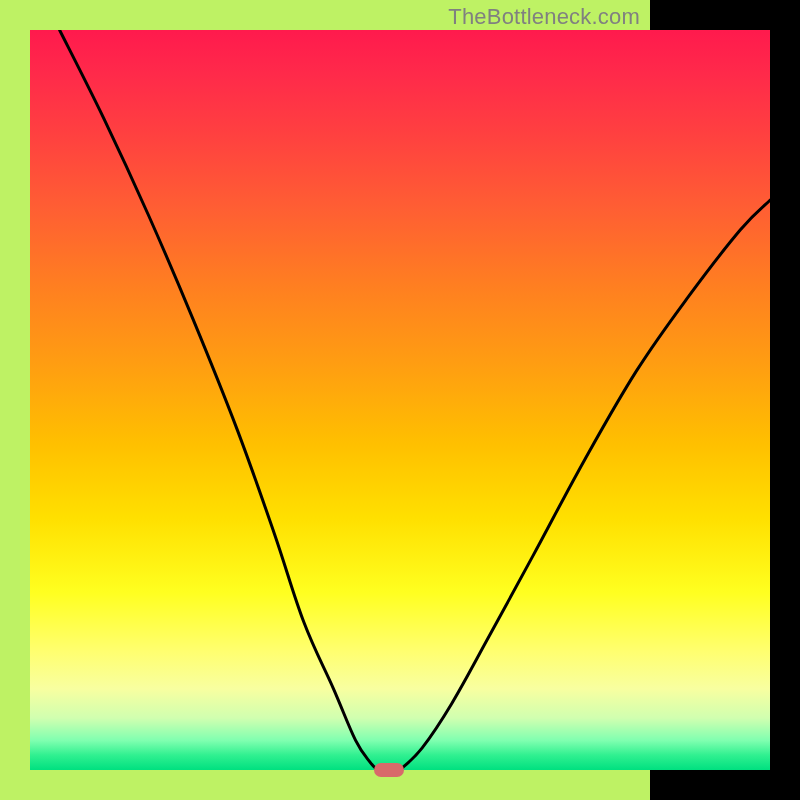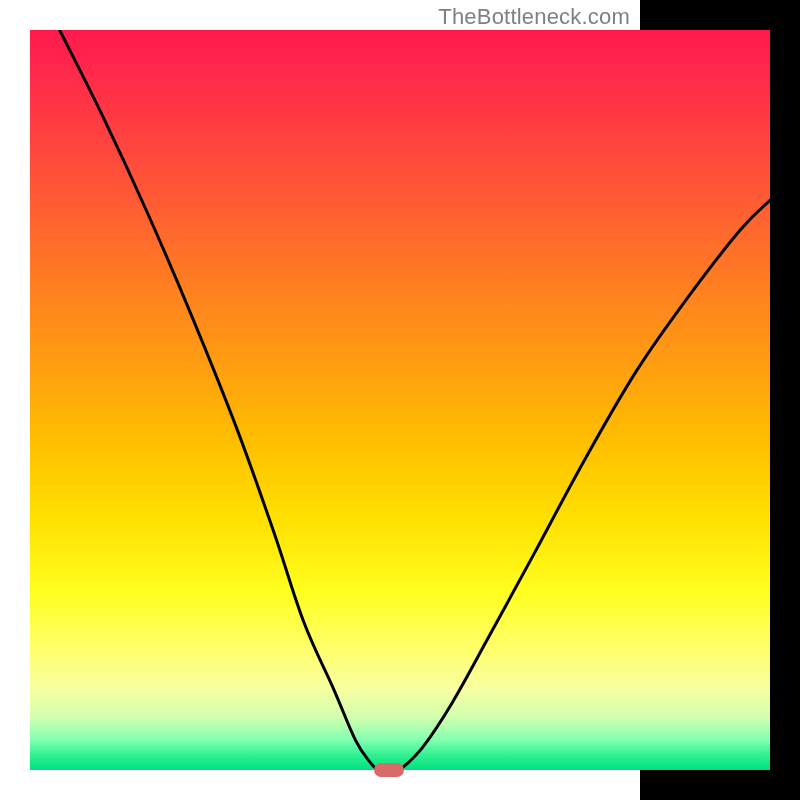--- a/index.html
+++ b/index.html
@@ -10,21 +10,22 @@
     background: #000;
     overflow: hidden;
     font-family: Arial, Helvetica, sans-serif;
   }
   .frame {
     position: absolute;
     left: 0;
     top: 0;
     width: 640px;
     height: 800px;
-    background: #ffffff;
+    background: #bef264;
+    padding-left: 10px;
   }
   .plot-area {
     position: absolute;
     left: 30px;
     top: 30px;
     width: 740px;
     height: 740px;
     background: linear-gradient(to bottom,
       #ff1a4d 0%,
       #ff2a4a 6%,

